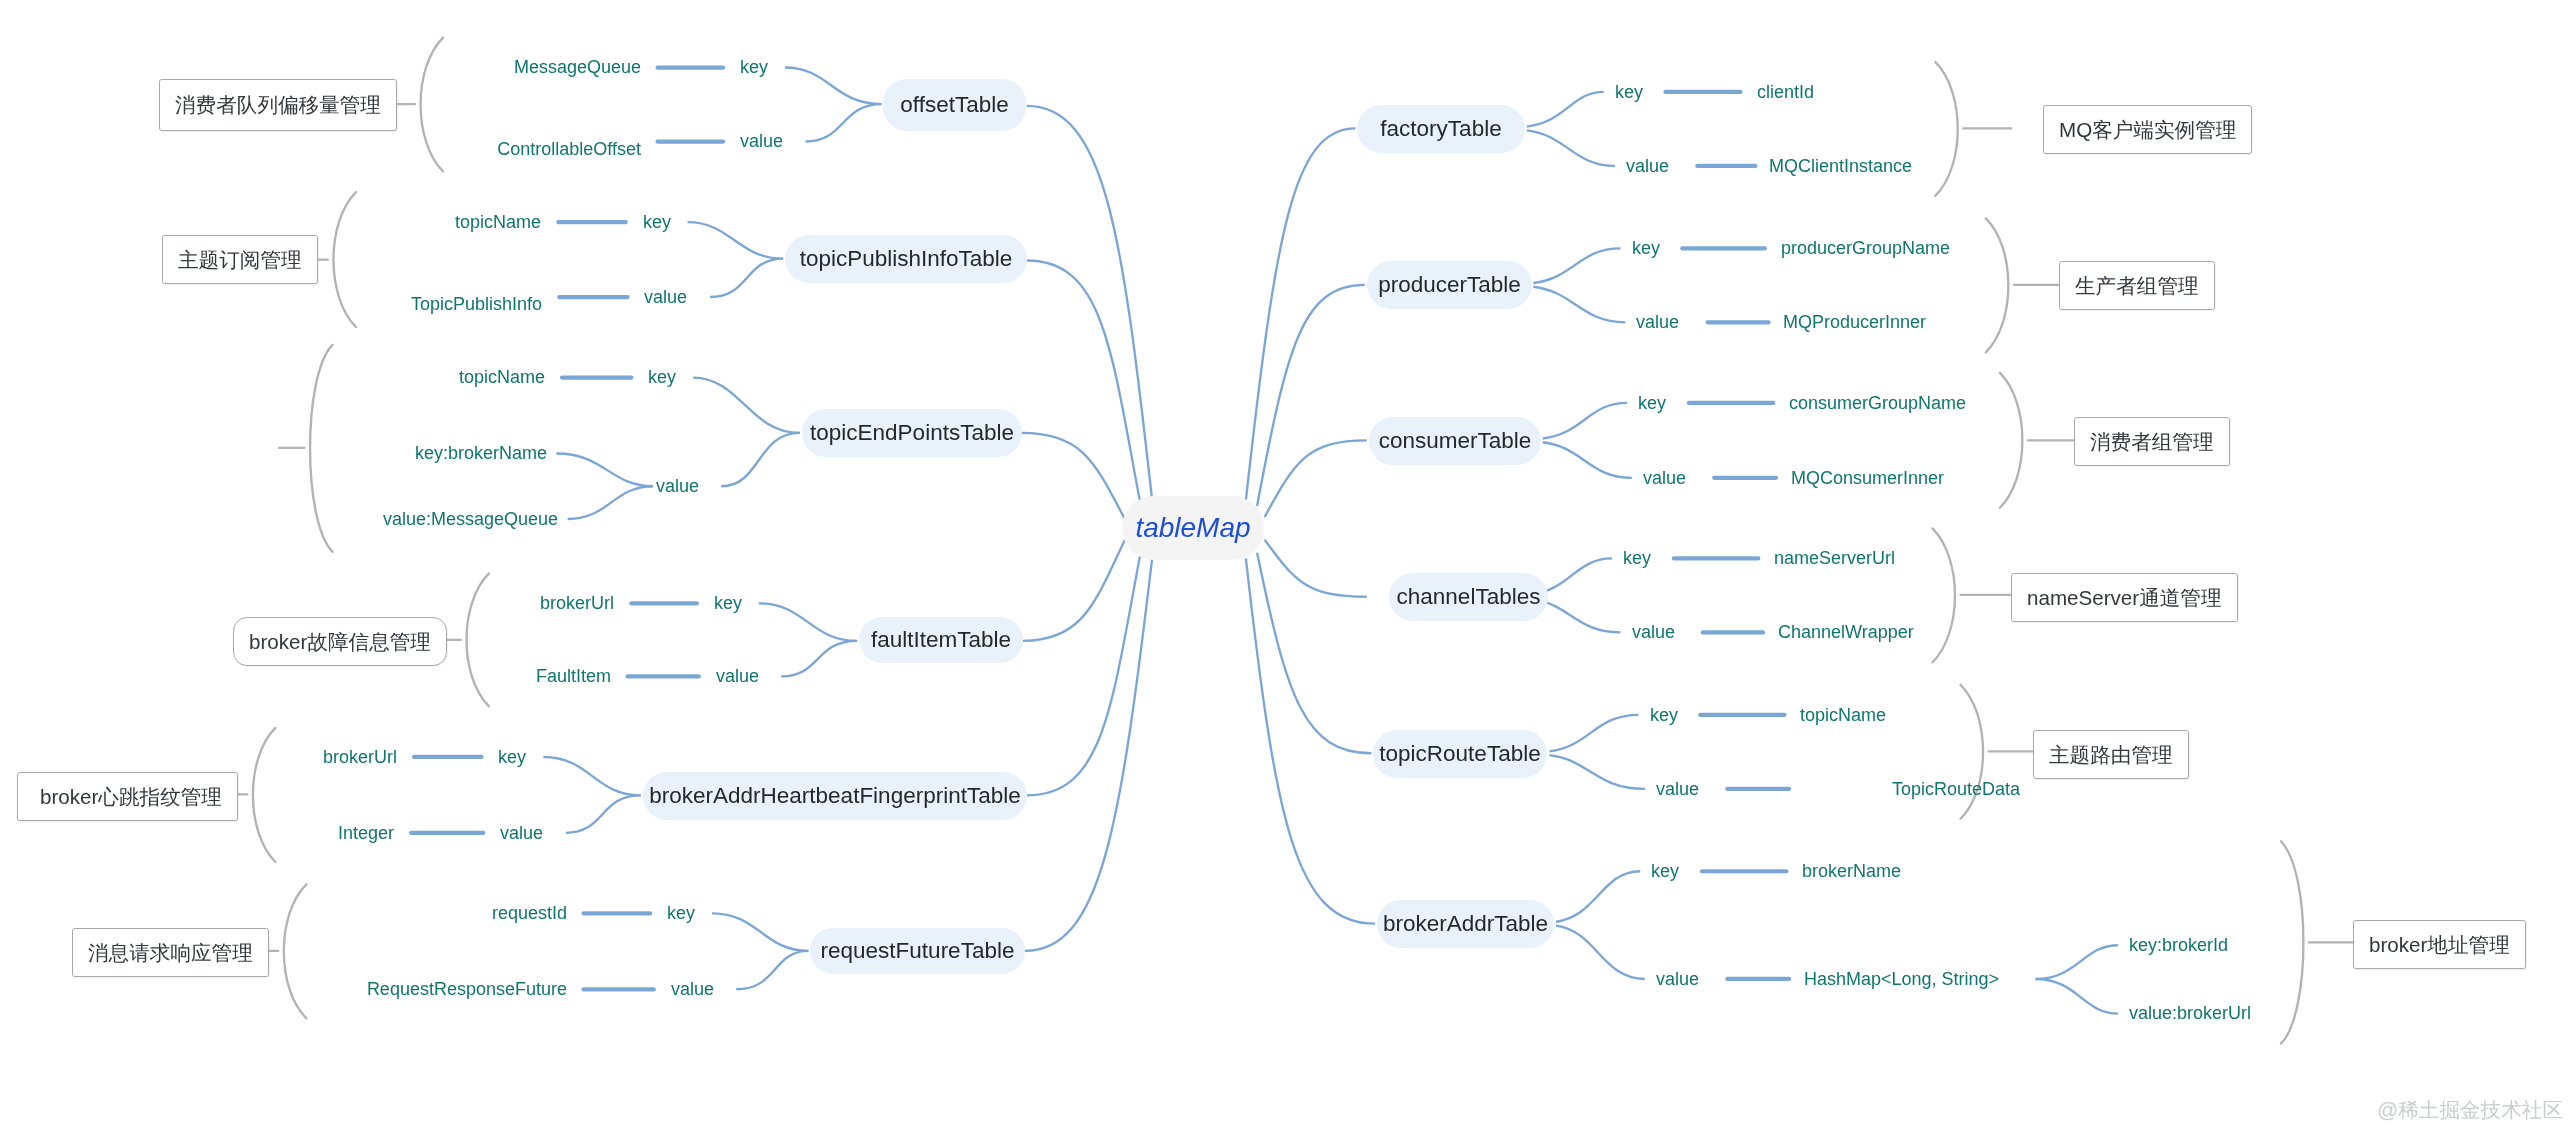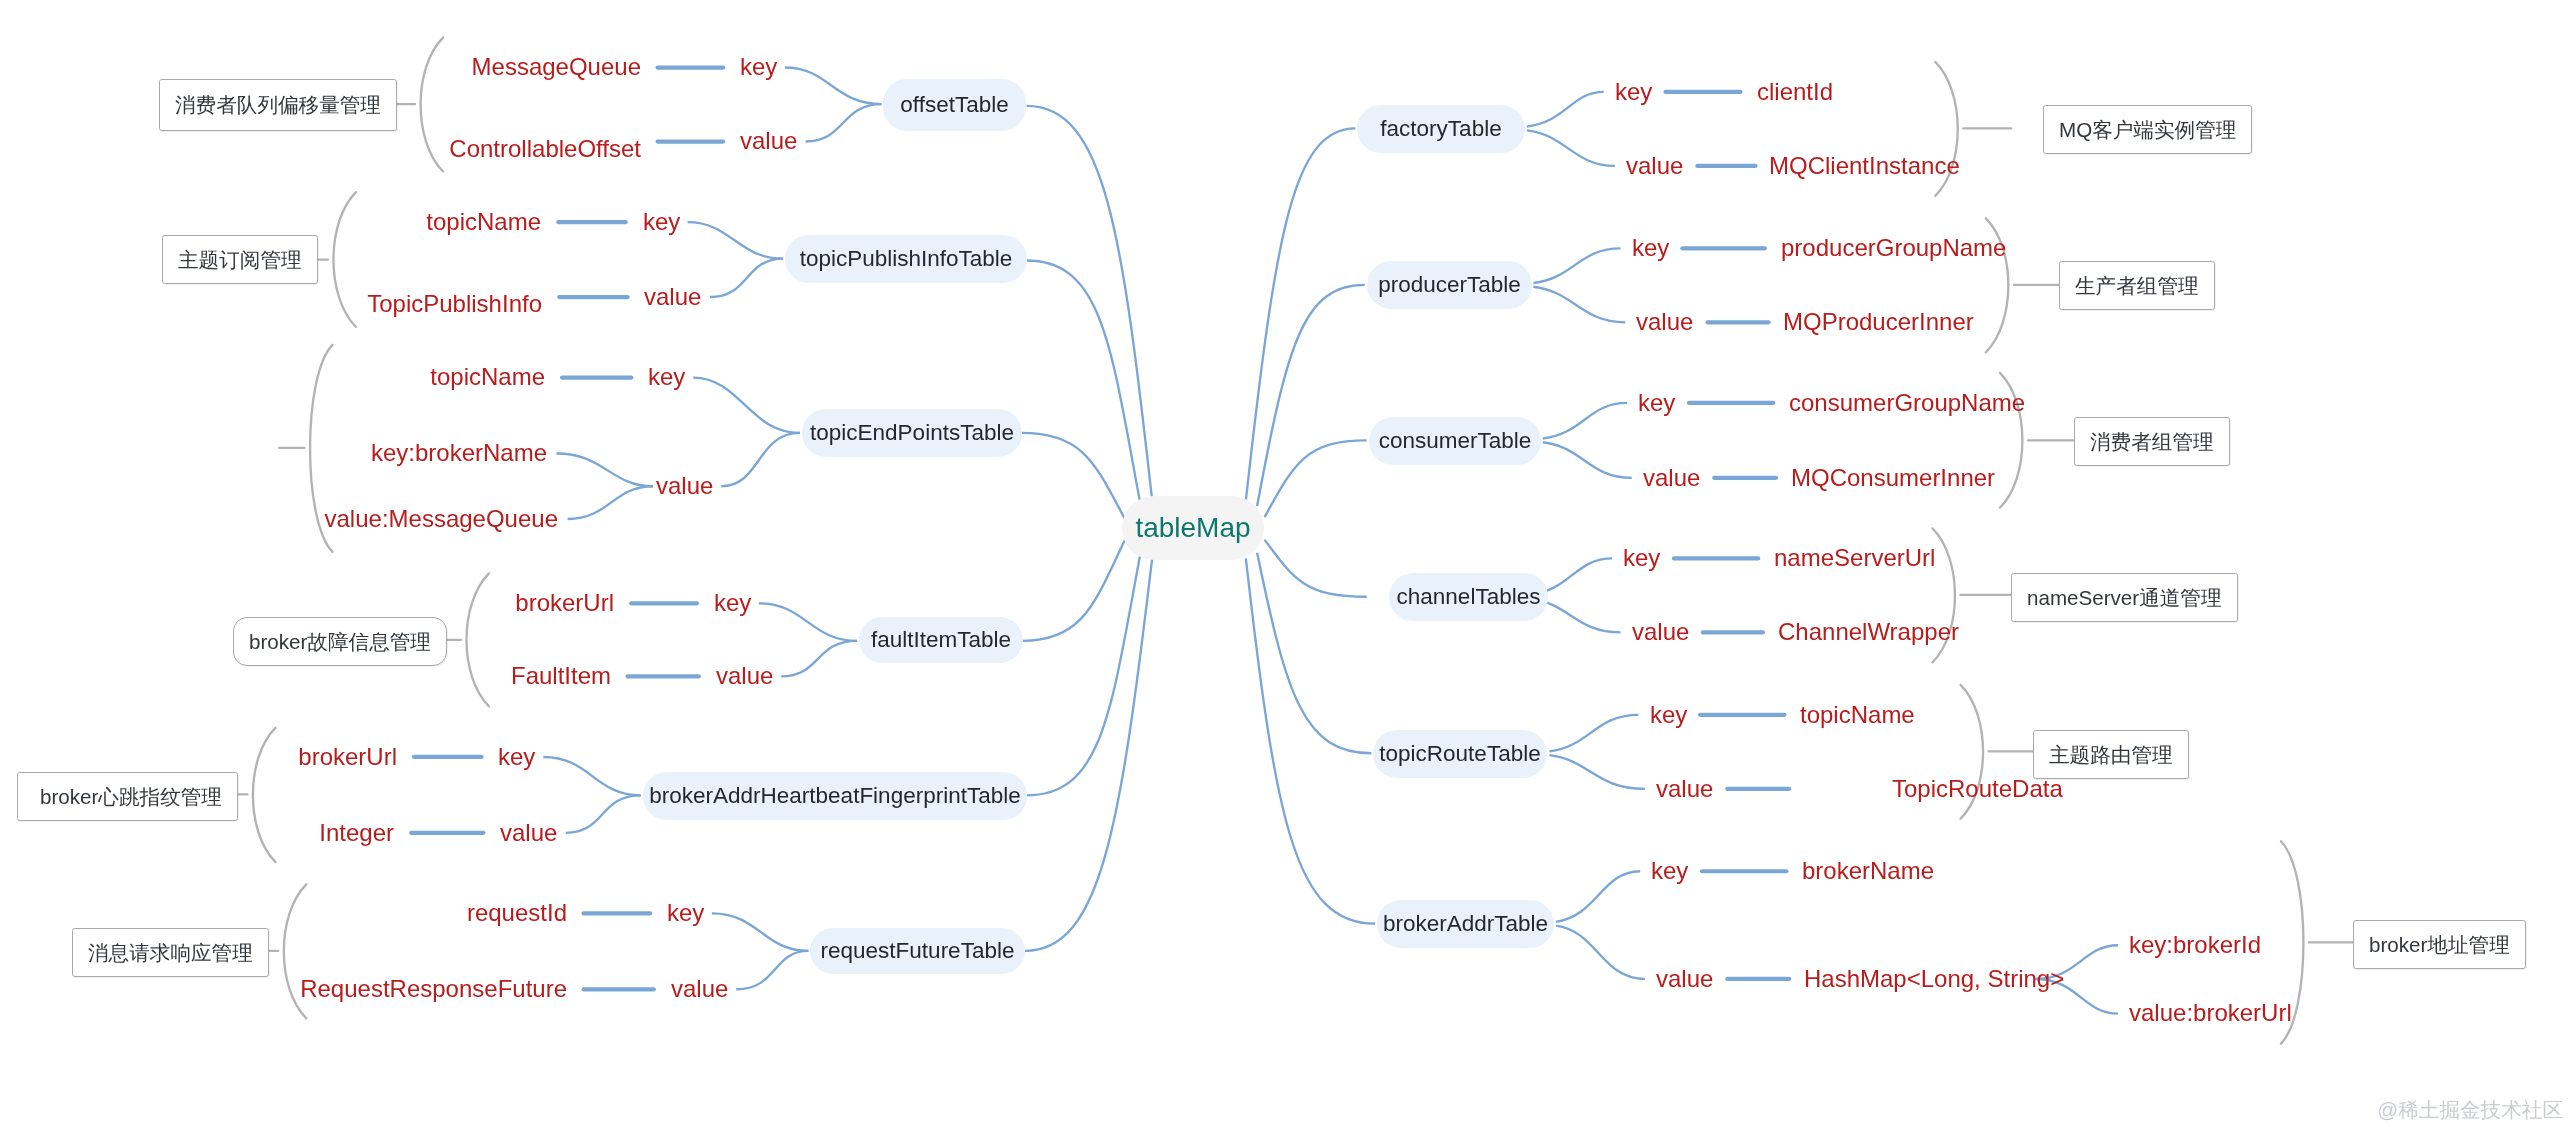--- a/index.html
+++ b/index.html
@@ -1,26 +1,26 @@
 <!DOCTYPE html>
 <html style="font-size:15px"><head>
 <meta charset="utf-8">
 <style>
   html,body{margin:0;padding:0;background:#ffffff;}
   .canvas{position:relative;width:2576px;height:1128px;background:#ffffff;overflow:hidden;
           font-family:"Liberation Sans","DejaVu Sans",sans-serif;}
   svg.links{position:absolute;left:0;top:0;width:2576px;height:1128px;}
-  .t{position:absolute;font-size:24px;line-height:28px;color:#b91c1c;white-space:nowrap;}
+  .t{position:absolute;font-size:18px;line-height:28px;color:#0f766e;white-space:nowrap;}
   .ra{text-align:right;}
   .pill{position:absolute;box-sizing:border-box;height:48px;line-height:48px;text-align:center;
         background:#e9f2fb;border-radius:24px;font-size:22.5px;font-weight:500;color:#23282e;
         white-space:nowrap;}
   .root{position:absolute;box-sizing:border-box;background:#f4f4f5;border-radius:32px;
-        height:64px;line-height:64px;text-align:center;font-size:28px;font-weight:500;color:#0f766e;
-        white-space:nowrap;}
+        height:64px;line-height:64px;text-align:center;font-size:28px;font-weight:500;color:#1d4ed8;
+        white-space:nowrap;font-style:italic;}
   .box{position:absolute;box-sizing:border-box;display:flex;align-items:center;justify-content:center;
        background:#ffffff;border:1.9px solid #a9a9a9;border-radius:2.8px;height:49px;padding:0 15px;
        font-size:20.6px;font-weight:500;color:#33373c;white-space:nowrap;
        box-shadow:0.9px 0.9px 0 rgba(0,0,0,0.06);}
   .wm{position:absolute;font-size:20.6px;color:#c9ccd0;white-space:nowrap;}
 </style>
 </head>
 <body>
 
 <div class="canvas">

